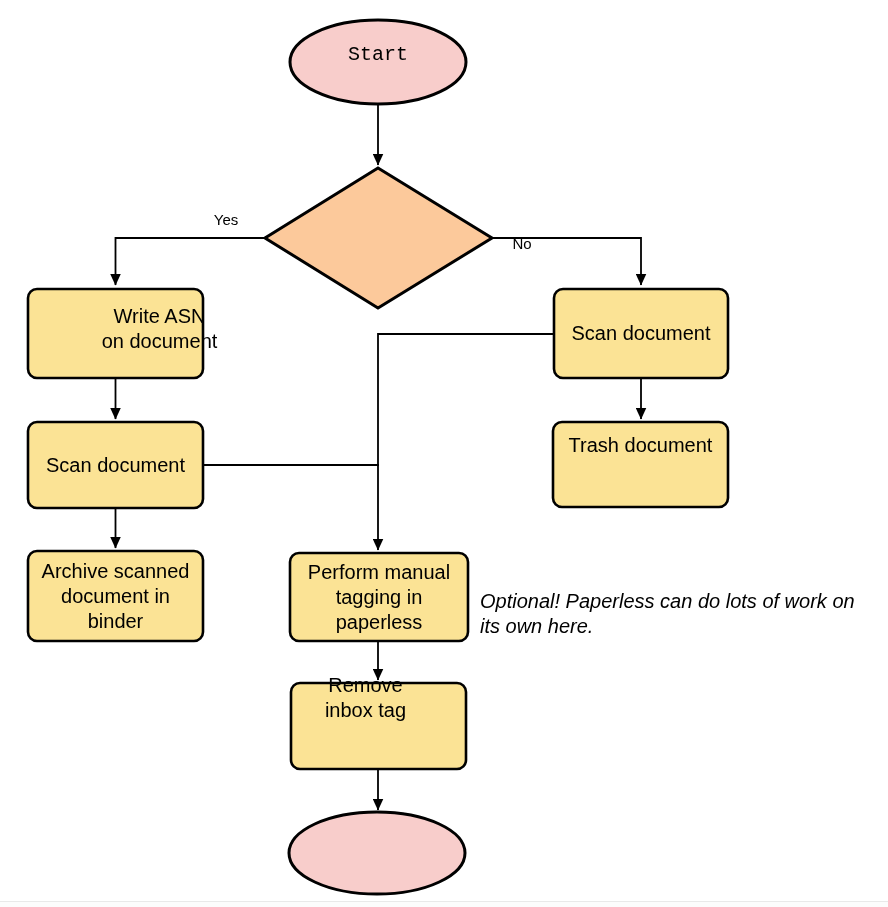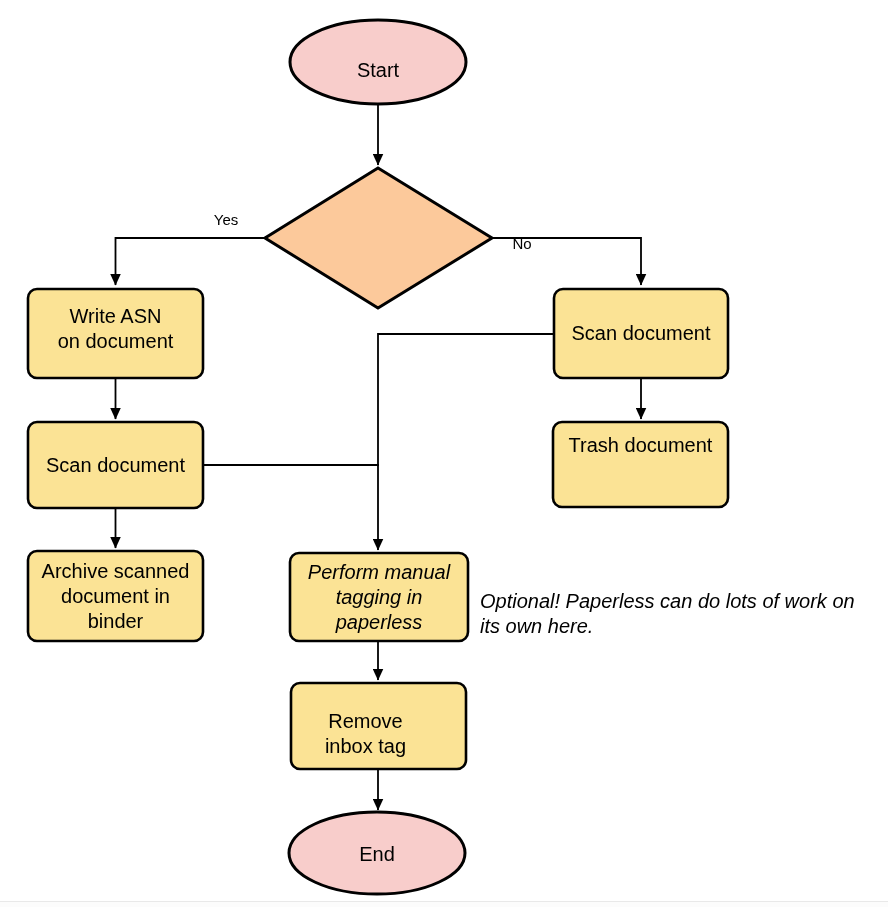--- a/index.html
+++ b/index.html
@@ -102,44 +102,43 @@
     <rect class="shape-rect" x="28" y="289" width="175" height="89" rx="9" fill="#FBE395"></rect>
     <rect class="shape-rect" x="28" y="422" width="175" height="86" rx="9" fill="#FBE395"></rect>
     <rect class="shape-rect" x="28" y="551" width="175" height="90" rx="9" fill="#FBE395"></rect>
     <rect class="shape-rect" x="554" y="289" width="174" height="89" rx="9" fill="#FBE395"></rect>
     <rect class="shape-rect" x="553" y="422" width="175" height="85" rx="9" fill="#FBE395"></rect>
     <rect class="shape-rect" x="290" y="553" width="178" height="88" rx="9" fill="#FBE395"></rect>
     <rect class="shape-rect" x="291" y="683" width="175" height="86" rx="9" fill="#FBE395"></rect>
     <ellipse class="shape-ellipse" cx="377" cy="853" rx="88" ry="41" fill="#F8CDCB"></ellipse>
   </svg>
 
-  <div class="node-label" style="left:290px; top:28px; width:176px; height:84px;">Start</div>
+  <div class="node-label" style="left:290px; top:12px; width:176px; height:84px;font-family:Liberation Mono, monospace;">Start</div>
 
 
-  <div class="node-label" style="left:28px; top:289px; width:175px; height:79px;">Write ASN
+  <div class="node-label" style="left:28px; top:289px; width:175px; height:79px;padding-left:44px;">Write ASN
 on document</div>
 
   <div class="node-label" style="left:28px; top:422px; width:175px; height:86px;">Scan document</div>
 
   <div class="node-label" style="left:28px; top:551px; width:175px; height:90px;">Archive scanned
 document in
 binder</div>
 
   <div class="node-label" style="left:554px; top:289px; width:174px; height:89px;">Scan document</div>
 
   <div class="node-label" style="left:553px; top:414px; width:175px; height:63px;">Trash document</div>
 
-  <div class="node-label" style="left:290px; top:553px; width:178px; height:88px;font-style:italic;">Perform manual
+  <div class="node-label" style="left:290px; top:553px; width:178px; height:88px;">Perform manual
 tagging in
 paperless</div>
 
-  <div class="node-label" style="left:291px; top:691px; width:149px; height:86px;">Remove
+  <div class="node-label" style="left:291px; top:655px; width:149px; height:86px;">Remove
 inbox tag</div>
 
-  <div class="node-label" style="left:289px; top:813px; width:176px; height:82px;">End</div>
 
   <div class="edge-label" style="left:200px; top:211px; width:52px;">Yes</div>
 
   <div class="edge-label" style="left:496px; top:211px; width:52px;margin-top:24px;">No</div>
 
   <div class="note-text">Optional! Paperless can do lots of work on
 its own here.</div>
 
   <div class="bottom-edge"></div>
 

